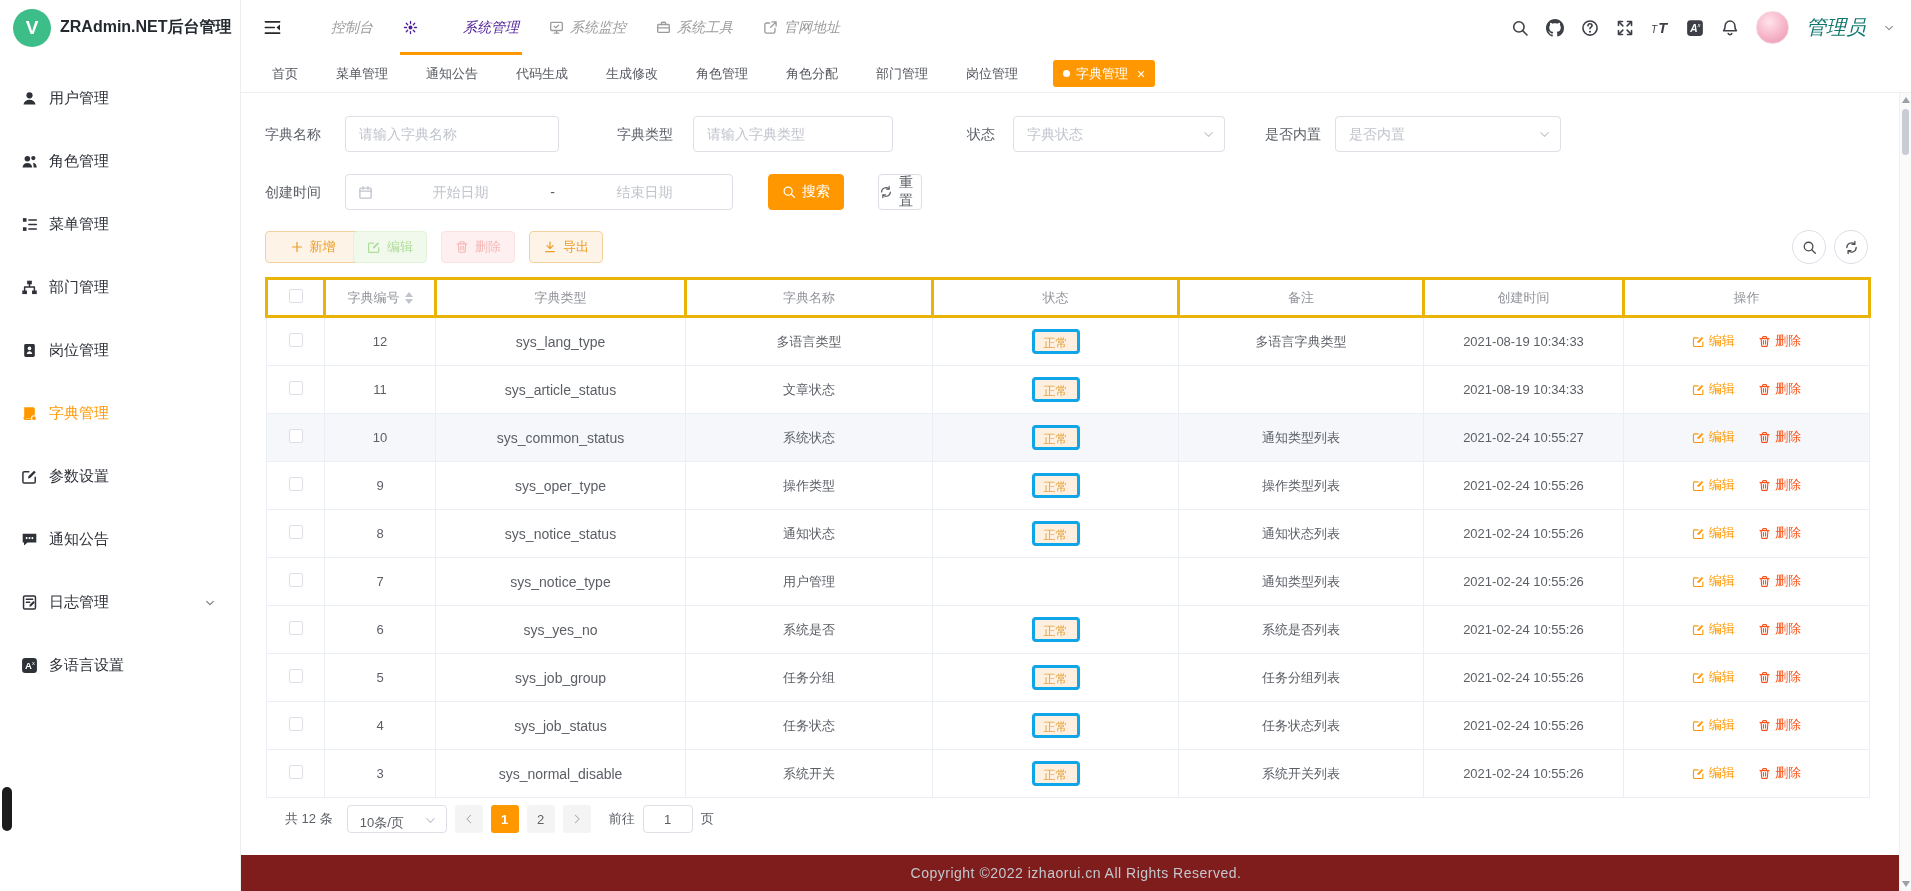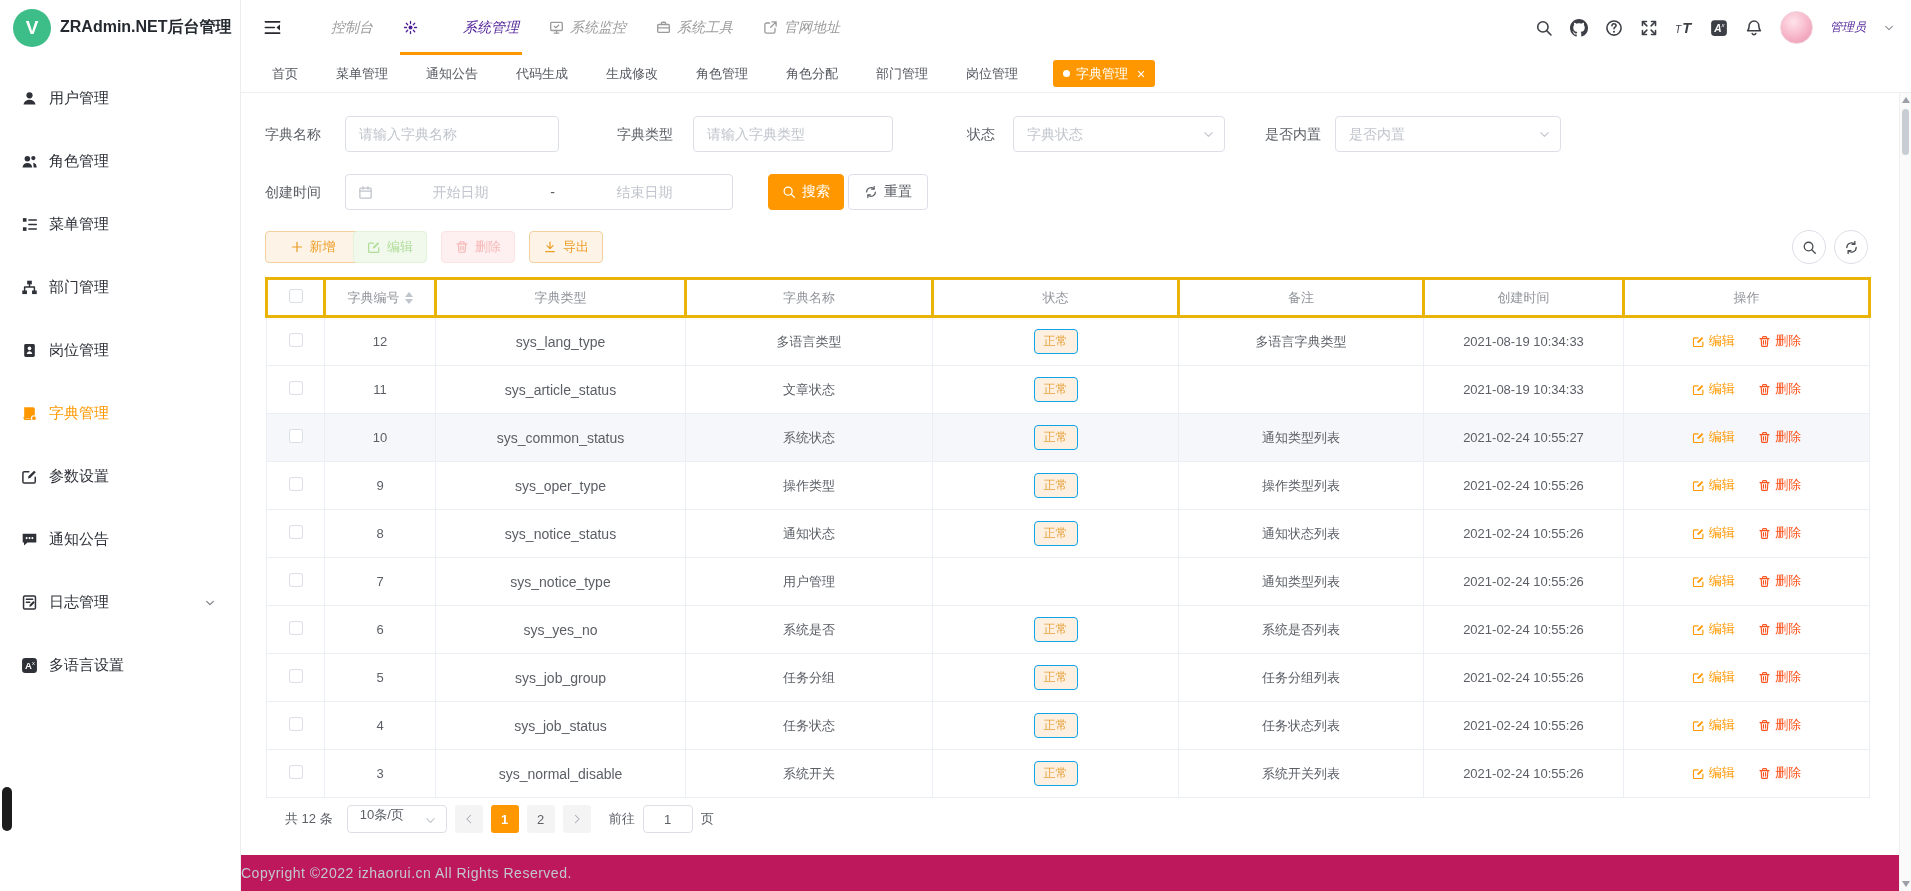--- a/index.html
+++ b/index.html
@@ -23,21 +23,21 @@
   .header{position:absolute;left:241px;top:0;width:1670px;height:55px;display:flex;align-items:center;background:#fff;font-style:italic;}
   .hamburger{margin-left:22px;color:#26282c;font-size:19px;cursor:pointer;}
   .topnav{display:flex;align-items:stretch;margin-left:34px;height:55px;}
   .nav-item{position:relative;display:flex;align-items:center;gap:6px;padding:0 15px;color:#9b9b9b;font-size:14px;cursor:pointer;}
   .nav-item.active{color:#4c1d95;gap:45px;}
   .nav-item.active::after{content:"";position:absolute;left:12px;right:12px;bottom:0;height:3px;background:#ff9800;}
   .nav-ico{font-size:15px;}
   .header-right{margin-left:auto;display:flex;align-items:center;gap:17px;padding-right:16px;color:#3c3f45;}
   .hr-ico{position:relative;font-size:18px;cursor:pointer;}
   .avatar{width:31px;height:31px;border-radius:50%;background:radial-gradient(circle at 40% 32%,#ffe3ea,#f6b4c8 55%,#e892ad);border:1px solid #f0d4da;cursor:pointer;}
-  .user-name{font-size:12px;color:#4c1d95;cursor:pointer;}
+  .user-name{font-size:20px;color:#0f766e;cursor:pointer;}
   .user-caret{color:#8a8f97;font-size:12px;cursor:pointer;}
 
   
   .tabbar{position:absolute;left:241px;top:55px;width:1670px;height:38px;display:flex;align-items:center;background:#fff;border-bottom:1px solid #efefef;padding-left:12px;box-sizing:border-box;}
   .tab{display:flex;align-items:center;height:38px;padding:0 19px;font-size:13px;color:#55585f;cursor:pointer;gap:6px;white-space:nowrap;}
   .tab.active{height:27px;background:#ff9800;color:#fff;border-radius:3px;padding:0 10px;margin-left:16px;}
   .tab-dot{width:7px;height:7px;border-radius:50%;background:#fff;}
   .tab-close{font-size:14px;line-height:1;margin-left:3px;}
 
   
@@ -62,41 +62,41 @@
   .btn-del{background:#fef0f0;border:1px solid #fde2e2;color:#f6b7b7;cursor:not-allowed;}
   .mini-circle{position:absolute;width:34px;height:34px;border-radius:50%;border:1px solid #dcdfe6;background:#fff;color:#4a4d52;display:flex;align-items:center;justify-content:center;font-size:15px;cursor:pointer;box-sizing:border-box;}
 
   
   .dict-table{position:absolute;left:24px;top:184px;width:1603px;border-collapse:collapse;table-layout:fixed;font-size:13px;}
   .dict-table th{height:33px;border:3px solid #eab308;color:#909399;font-weight:400;font-size:13px;text-align:center;background:#fff;}
   .dict-table td{height:45px;border:1px solid #ebeef5;text-align:center;color:#5c6066;background:#fff;overflow:hidden;}
   tr.hl td{background:#f5f7fa;}
   .td-type{color:#ff9800;font-size:14px;cursor:pointer;}
   .checkbox{display:inline-block;width:14px;height:14px;border:1px solid #dcdfe6;border-radius:2px;background:#fff;cursor:pointer;box-sizing:border-box;}
-  .badge{display:inline-block;padding:0 9px;height:25px;line-height:23px;box-sizing:border-box;background:#fdf0e1;border:1px solid #0ea5e9;border-radius:4px;color:#e6a23c;font-size:12px;}
+  .badge{display:inline-block;padding:0 9px;height:25px;line-height:23px;box-sizing:border-box;background:#fdf0e1;border:3px solid #0ea5e9;border-radius:4px;color:#e6a23c;font-size:12px;}
   .act{display:inline-flex;align-items:center;gap:4px;font-size:13px;cursor:pointer;text-decoration:none;}
   .act .ico{font-size:13px;}
   .act.edit{color:#ff9800;}
   .act.del{color:#fa541c;margin-left:20px;}
   .sort-wrap{display:inline-flex;flex-direction:column;margin-left:5px;vertical-align:middle;cursor:pointer;}
   .caret-up{width:0;height:0;border-left:4px solid transparent;border-right:4px solid transparent;border-bottom:5px solid #c0c4cc;margin-bottom:2px;}
   .caret-down{width:0;height:0;border-left:4px solid transparent;border-right:4px solid transparent;border-top:5px solid #c0c4cc;}
 
   
   .pager{position:absolute;left:44px;top:712px;display:flex;align-items:center;font-size:13px;color:#5c6066;}
-  .page-size{position:relative;width:100px;height:28px;border:1px solid #dcdfe6;border-radius:4px;display:flex;align-items:flex-start;padding:0 24px 0 12px;margin-left:14px;color:#5c6066;cursor:pointer;box-sizing:border-box;}
+  .page-size{position:relative;width:100px;height:28px;border:1px solid #dcdfe6;border-radius:4px;display:flex;align-items:flex-end;padding:0 24px 0 12px;margin-left:14px;color:#5c6066;cursor:pointer;box-sizing:border-box;}
   .page-size .sel-caret{top:8px;}
   .pg-btn{width:28px;height:28px;border-radius:3px;background:#f4f4f5;color:#606266;display:flex;align-items:center;justify-content:center;margin-left:8px;font-size:13px;cursor:pointer;}
   .pg-btn .ico{font-size:12px;color:#a8abb2;}
   .pg-btn.active{background:#ff9800;color:#fff;font-weight:700;}
   .goto-label{margin-left:18px;}
   .goto-input{width:50px;height:28px;border:1px solid #dcdfe6;border-radius:4px;text-align:center;margin:0 8px;font-size:13px;color:#5c6066;outline:0;box-sizing:border-box;font-family:inherit;}
 
   
-  .footer{position:absolute;left:241px;top:855px;width:1670px;height:36px;background:#be185d;display:flex;align-items:center;color:#c3c7cd;font-size:14px;letter-spacing:.5px;}
+  .footer{position:absolute;left:241px;top:855px;width:1670px;height:36px;background:#7f1d1d;display:flex;align-items:center;justify-content:center;color:#c3c7cd;font-size:14px;letter-spacing:.5px;}
   .scrollbar{position:absolute;right:0;top:93px;width:12px;height:798px;background:#fafafa;border-left:1px solid #f0f0f0;box-sizing:border-box;z-index:8;}
   .sb-arrow-up,.sb-arrow-down{position:absolute;left:2px;width:0;height:0;border-left:4px solid transparent;border-right:4px solid transparent;}
   .sb-arrow-up{top:4px;border-bottom:6px solid #9aa0a6;}
   .sb-arrow-down{bottom:4px;border-top:6px solid #9aa0a6;}
   .sb-thumb{position:absolute;left:2px;top:16px;width:7px;height:46px;background:#c8cdd3;border-radius:4px;cursor:pointer;}
   .left-thumb{position:absolute;left:2px;top:787px;width:10px;height:44px;background:#1c1c1c;border-radius:5px;z-index:9;cursor:pointer;}
 </style>
 </head>
 <body>
 
@@ -425,21 +425,21 @@
     </div>
     <div class="btn btn-search" style="left:527px;top:81px;width:76px;height:36px;">
       <span class="ico">
           <svg width="1em" height="1em" viewBox="0 0 16 16">
             <circle cx="7" cy="7" r="4.6" fill="none" stroke="currentColor" stroke-width="1.4" stroke-linecap="round" stroke-linejoin="round"></circle>
             <path d="M10.6 10.6L14.2 14.2" fill="none" stroke="currentColor" stroke-width="1.4" stroke-linecap="round" stroke-linejoin="round"></path>
           </svg>
         </span>
       <span>搜索</span>
     </div>
-    <div class="btn btn-reset" style="left:607px;top:81px;width:80px;height:36px;">
+    <div class="btn btn-reset" style="left:637px;top:81px;width:44px;height:36px;">
       <span class="ico">
           <svg width="1em" height="1em" viewBox="0 0 16 16">
             <path d="M3 8a5 5 0 0 1 8.4-3.6M13 8a5 5 0 0 1-8.4 3.6" fill="none" stroke="currentColor" stroke-width="1.4" stroke-linecap="round" stroke-linejoin="round"></path>
             <path d="M11.6 1.6v3h-3M4.4 14.4v-3h3" fill="none" stroke="currentColor" stroke-width="1.4" stroke-linecap="round" stroke-linejoin="round"></path>
           </svg>
         </span>
       <span>重置</span>
     </div>
 
     <div class="btn tb-btn btn-add" style="left:24px;top:138px;width:95px;">

